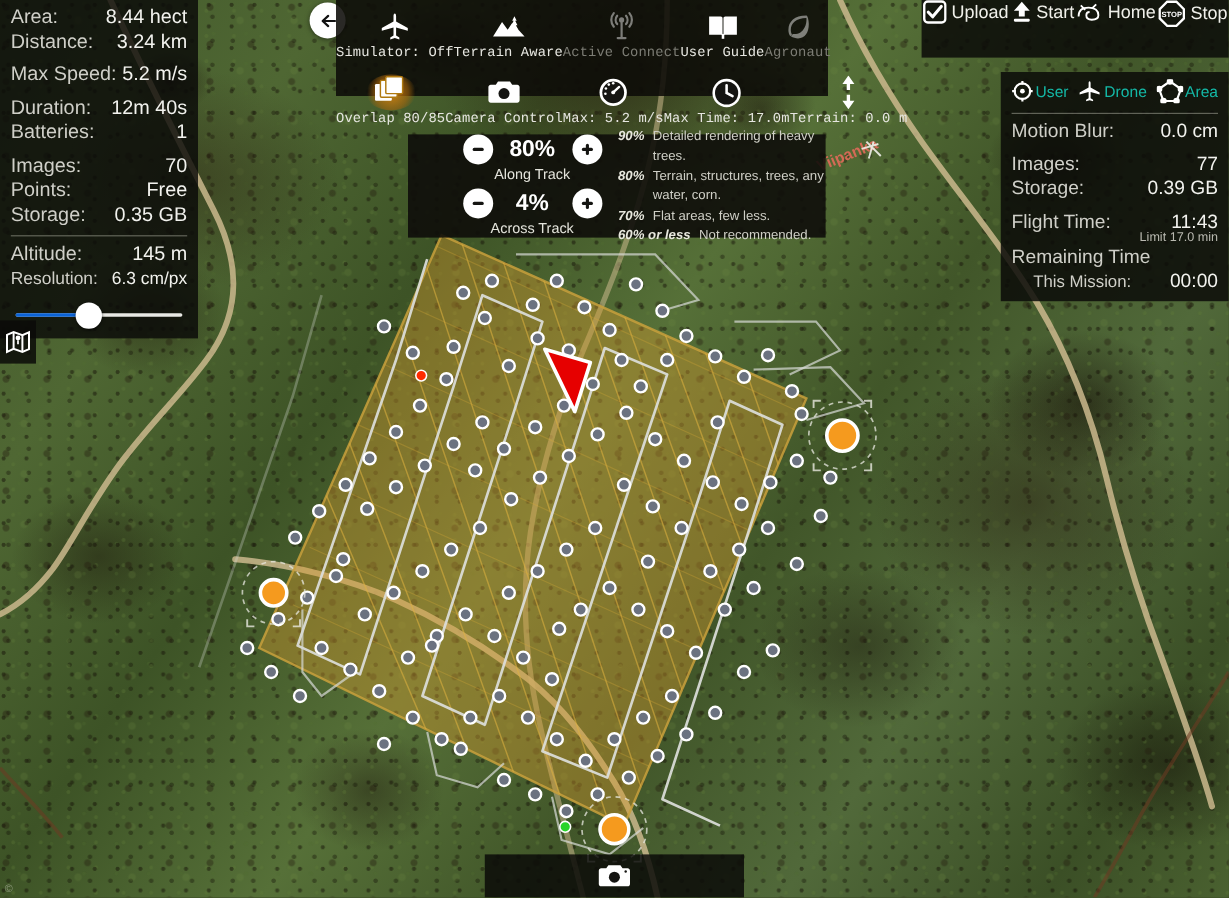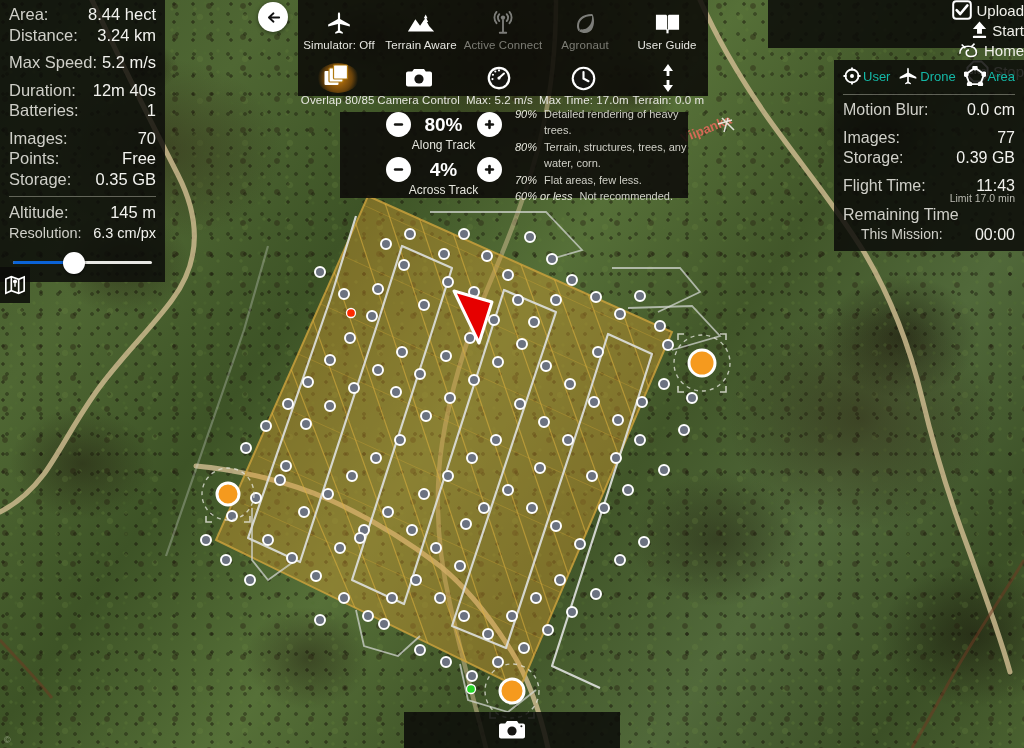--- a/index.html
+++ b/index.html
@@ -87,22 +87,23 @@
     background:#0b63d6; border-radius:2px;
   }
   .slider-knob {
     position:absolute; left:66px; top:2px; width:22px; height:22px;
     background:#fff; border-radius:50%;
     box-shadow:0 1px 3px rgba(0,0,0,.6);
   }
 
   
   #toolbar {
-    left:298px; top:0; width:410px; height:96px;
+    left:280px; top:0; width:410px; height:80px;
     background:rgba(12,11,8,.88);
+    font-family:Liberation Mono, monospace;
   }
   .tb-row { display:flex; height:55px; }
   .tb-item {
     flex:1; display:flex; flex-direction:column;
     align-items:center; justify-content:flex-end;
     padding-bottom:4px; position:relative;
   }
   .tb-ico { height:30px; display:flex; align-items:center; justify-content:center; }
   .tb-lab { font-size:11.5px; color:#e6e6e0; white-space:nowrap; margin-top:1px; letter-spacing:.1px; }
   .tb-item.dim .tb-lab { color:#7c7c74; }
@@ -141,27 +142,27 @@
   .ov-left { width:135px; display:flex; flex-direction:column; align-items:center; gap:2px; padding-top:2px; }
   .ov-ctrl { display:flex; align-items:center; gap:7px; }
   .rndbtn {
     width:25px; height:25px; border-radius:50%; background:#fff;
     display:flex; align-items:center; justify-content:center;
   }
   .ov-pct { font-size:19px; font-weight:bold; color:#fff; min-width:52px; text-align:center; }
   .ov-cap { font-size:12px; color:#e4e4dc; margin-top:-1px; margin-bottom:3px; }
   .ov-right { flex:1; padding-left:4px; }
   .ov-line { display:flex; gap:7px; font-size:11px; line-height:16.5px; color:#cfcfc6; align-items:baseline; }
-  .ov-key { font-weight:normal; font-style:italic; color:#e8e8de; white-space:nowrap;text-align:right; }
+  .ov-key { font-weight:bold; font-style:italic; color:#e8e8de; white-space:nowrap;text-align:right; }
 
   
   #action-bar {
     right:0; top:0; width:256px; height:48px;
     background:rgba(10,10,8,.85);
-    display:flex; align-items:flex-end; justify-content:space-around;flex-direction:column;
+    display:flex; align-items:flex-start; justify-content:space-around;
   }
   .act { display:flex; align-items:center; gap:4px; color:#f0f0ea; font-size:15px; }
 
   
   #telemetry {
     right:0; top:60px; width:190px; padding:3px 9px 7px 9px;
     background:rgba(10,10,8,.85);
   }
   #tele-tabs { display:flex; align-items:center; justify-content:space-between; padding:3px 0 5px 0; }
   .tele-tab { display:flex; align-items:center; gap:2px; color:#14b8a6; font-size:13px; }
@@ -514,38 +515,38 @@
           <svg width="26" height="26" viewBox="0 0 24 24" fill="none" stroke="#fff" stroke-width="1.7" stroke-linecap="round">
             <circle cx="12" cy="7" r="2" fill="#fff" stroke="none"></circle>
             <path d="M8.6 3.8a5 5 0 000 6.4M15.4 3.8a5 5 0 010 6.4"></path>
             <path d="M6 1.8a8 8 0 000 10.4M18 1.8a8 8 0 010 10.4"></path>
             <path d="M12 9.2V21 M9 21h6"></path>
           </svg>
         </div>
         <div class="tb-lab">Active Connect</div>
       </div>
 
-      <div class="tb-item dim">
-        <div class="tb-ico">
-          <svg width="24" height="26" viewBox="0 0 24 24" fill="#fff">
-              <path d="M19 3C9 3 4 8 4 15c0 2 .6 3.8 1.6 5.2L7 18.8C6.4 17.7 6 16.4 6 15 6 9.5 10.5 5 19 5c0 0 1 8-5 12-2 1.4-4.6 1.6-6.3 1.3L6 20.2C7.9 21.4 10 22 12 22c6 0 9-5 9-12 0-3-1-7-2-7z"></path>
-            </svg>
-        </div>
-        <div class="tb-lab">Agronaut</div>
-      </div>
-
       <div class="tb-item">
         <div class="tb-ico">
           <svg width="27" height="23" viewBox="0 0 28 22" fill="#fff">
             <path d="M2 2h10c1 0 1.6.6 1.6 1.6V19c0-.8-.7-1.4-1.6-1.4H2Z"></path>
             <path d="M26 2H16c-1 0-1.6.6-1.6 1.6V19c0-.8.7-1.4 1.6-1.4h10Z"></path>
             <rect x="12.9" y="17" width="2.2" height="4.2"></rect>
           </svg>
         </div>
         <div class="tb-lab">User Guide</div>
+      </div>
+
+      <div class="tb-item dim">
+        <div class="tb-ico">
+          <svg width="24" height="26" viewBox="0 0 24 24" fill="#fff">
+              <path d="M19 3C9 3 4 8 4 15c0 2 .6 3.8 1.6 5.2L7 18.8C6.4 17.7 6 16.4 6 15 6 9.5 10.5 5 19 5c0 0 1 8-5 12-2 1.4-4.6 1.6-6.3 1.3L6 20.2C7.9 21.4 10 22 12 22c6 0 9-5 9-12 0-3-1-7-2-7z"></path>
+            </svg>
+        </div>
+        <div class="tb-lab">Agronaut</div>
       </div>
     </div>
 
     <div class="tb-row">
 
       <div class="tb-item active">
         <div class="tb-ico">
           <svg width="30" height="28" viewBox="0 0 30 28" fill="#fff">
             <rect x="1.5" y="7" width="14" height="14" rx="1"></rect>
             <rect x="6" y="4" width="14" height="14" rx="1" stroke="#b07a10" stroke-width="1.2"></rect>

